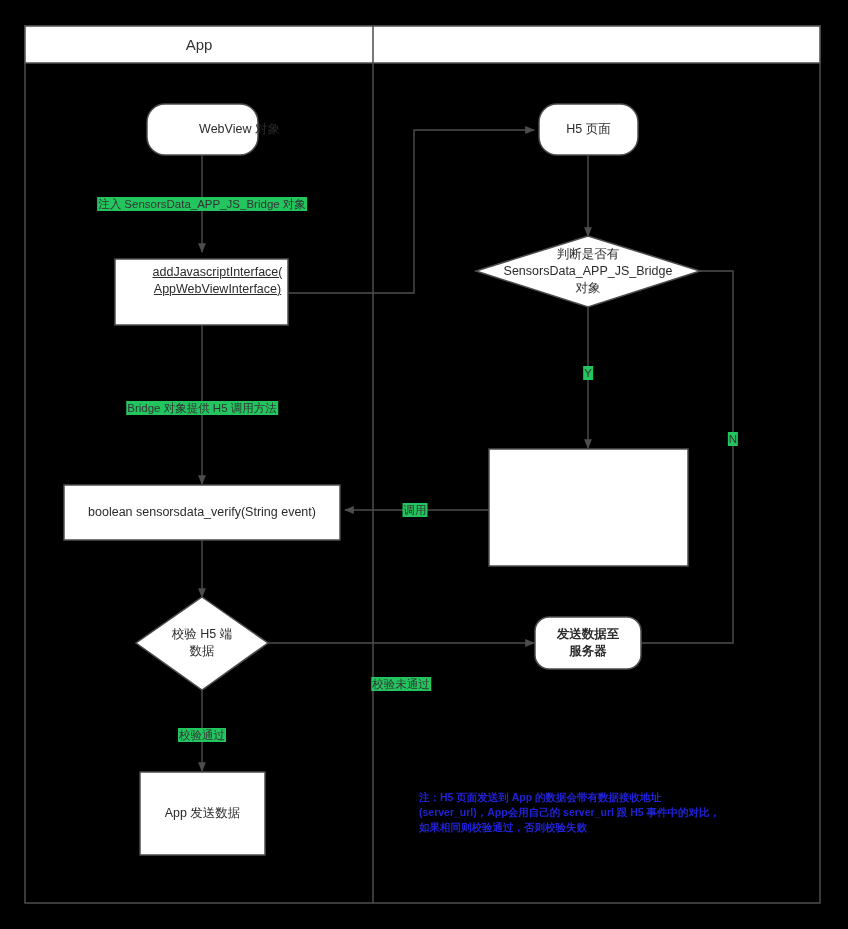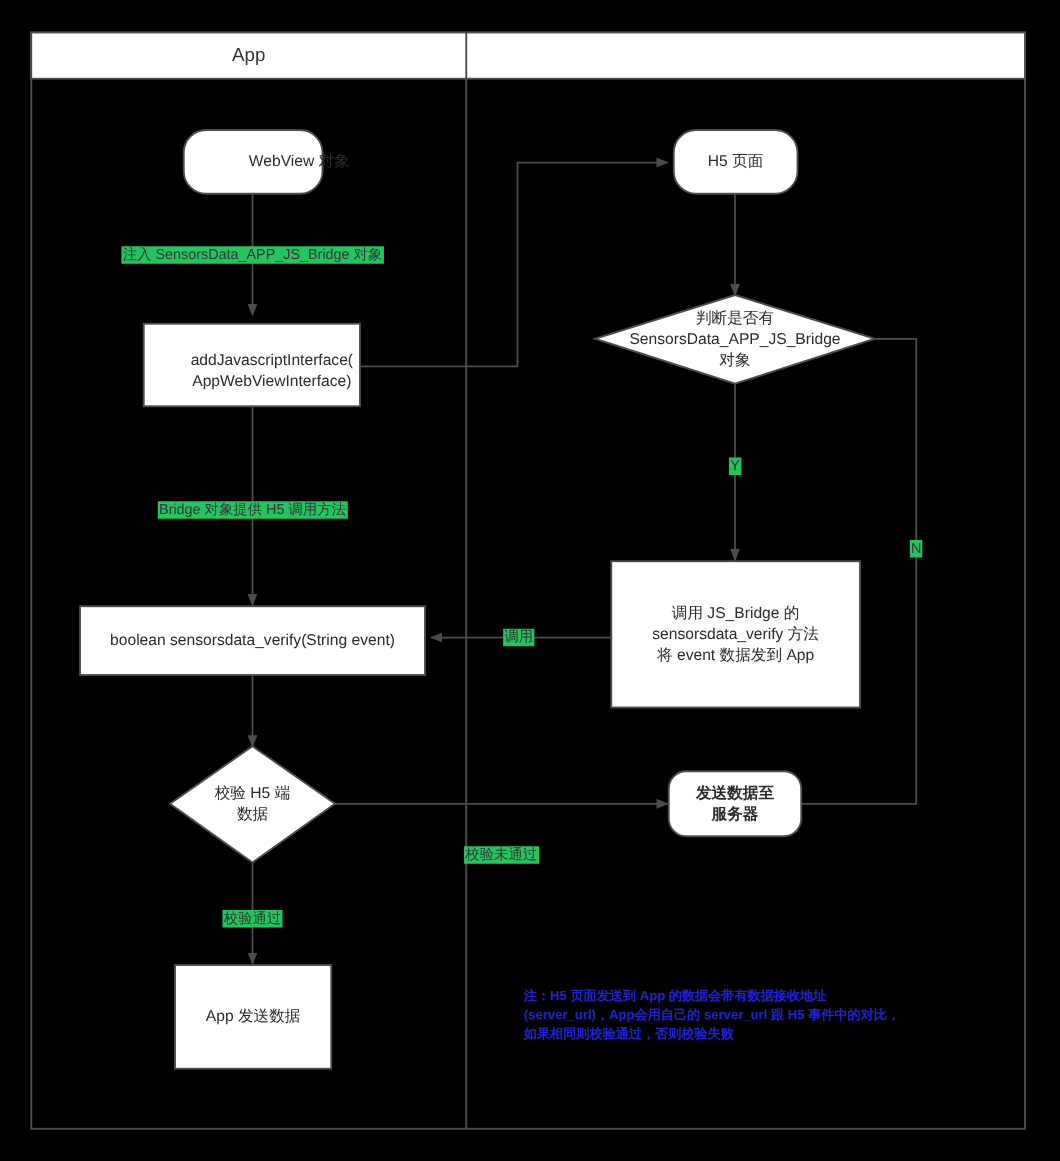--- a/index.html
+++ b/index.html
@@ -121,39 +121,36 @@
       <rect x="489" y="449" width="199" height="117" fill="#ffffff" stroke="#4d4d4d" stroke-width="1.5"></rect>
 
       <rect x="535" y="617" width="106" height="52" rx="14" ry="14" fill="#ffffff" stroke="#4d4d4d" stroke-width="1.5"></rect>
     </g>
   </svg>
 
   <div class="lane-title" style="left:25px; top:26px; width:348px; height:37px;">App</div>
 
   <div class="node-text" style="left:147px; top:104px; width:113px; height:51px;padding-left:36px;">WebView 对象</div>
 
-  <div class="node-text" style="left:115px; top:264px; width:205px; height:66px;">addJavascriptInterface(
+  <div class="node-text" style="left:115px; top:248px; width:205px; height:66px;text-decoration:underline;">addJavascriptInterface(
 AppWebViewInterface)</div>
 
   <div class="node-text" style="left:64px; top:485px; width:276px; height:55px;">boolean sensorsdata_verify(String event)</div>
 
   <div class="node-text" style="left:136px; top:612px; width:132px; height:62px;">校验 H5 端
 数据</div>
 
   <div class="node-text" style="left:140px; top:772px; width:125px; height:83px;">App 发送数据</div>
 
   <div class="node-text" style="left:539px; top:104px; width:99px; height:51px;">H5 页面</div>
 
   <div class="node-text" style="left:476px; top:244px; width:224px; height:54px;">判断是否有
 SensorsData_APP_JS_Bridge
 对象</div>
 
-  <div class="node-text" style="left:489px; top:449px; width:199px; height:117px;">调用 JS_Bridge 的
-sensorsdata_verify 方法
-将 event 数据发到 App</div>
 
   <div class="node-text" style="left:535px; top:617px; width:106px; height:52px;font-weight:bold;">发送数据至
 服务器</div>
 
   <div class="edge-label" style="left:202px; top:204px;">注入 SensorsData_APP_JS_Bridge 对象</div>
 
   <div class="edge-label" style="left:202px; top:408px;">Bridge 对象提供 H5 调用方法</div>
 
   <div class="edge-label" style="left:588px; top:373px;">Y</div>
 

